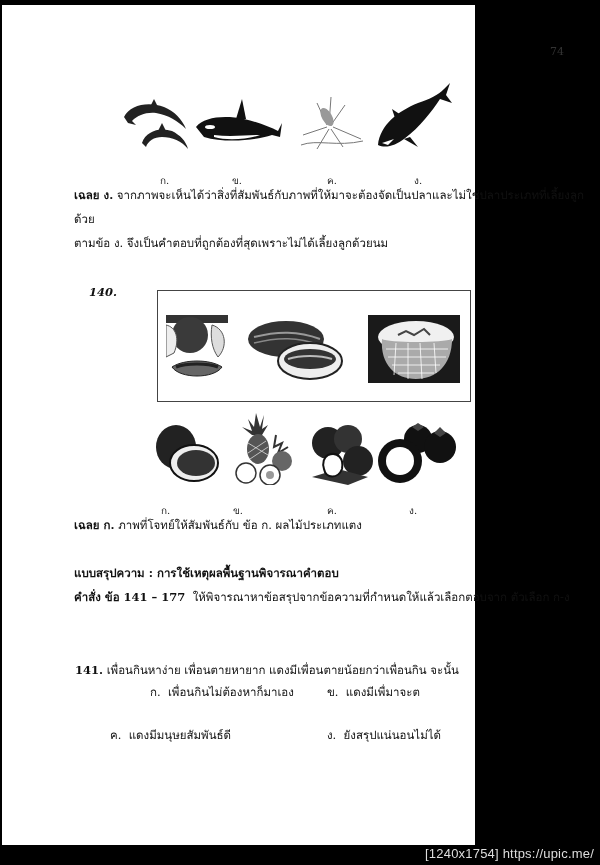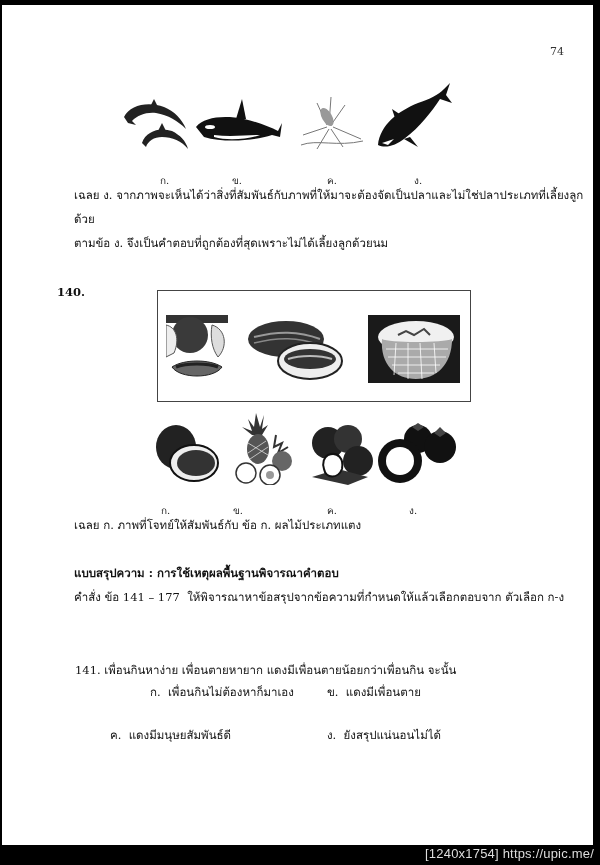--- a/index.html
+++ b/index.html
@@ -1,28 +1,28 @@
 <!DOCTYPE html>
 <html><head>
   <meta charset="utf-8">
   <style>
     html, body { margin: 0; padding: 0; }
     body {
       width: 600px; height: 865px; background: #000; position: relative; overflow: hidden;
       font-family: "DejaVu Serif", "Liberation Serif", serif; color: #111;
     }
     .page {
-      position: absolute; left: 2px; top: 5px; width: 591px; height: 840px;
+      position: absolute; left: 2px; top: 5px; width: 473px; height: 840px;
       background: #fff;
     }
     .abs { position: absolute; }
     .page-num { left: 548px; top: 40px; font-size: 11px; color: #333; }
     .opt-label { font-size: 10px; color: #222; }
     .para { font-size: 11.5px; line-height: 24px; color: #111; }
-    .para b { font-weight: normal; }
+    .para b { font-weight: bold; }
     .qnum { font-size: 11.5px; font-weight: bold; }
     .bold { font-weight: bold; }
     .fig-box {
       left: 155px; top: 285px; width: 312px; height: 110px;
       border: 1.5px solid #444; background: #fff;
     }
     .pic { position: absolute; }
     .footer {
       position: absolute; right: 6px; top: 846px; font-size: 13px; color: #ddd;
       font-family: Liberation Sans, sans-serif; letter-spacing: 0.2px;
@@ -71,21 +71,21 @@
   <div class="abs opt-label" style="left:158px; top:168px;">ก.</div>
   <div class="abs opt-label" style="left:230px; top:168px;">ข.</div>
   <div class="abs opt-label" style="left:325px; top:168px;">ค.</div>
   <div class="abs opt-label" style="left:412px; top:168px;">ง.</div>
 
   <div class="abs para" style="left:72px; top:178px; width:510px;">
     <div><b>เฉลย ง.</b> <span>จากภาพจะเห็นได้ว่าสิ่งที่สัมพันธ์กับภาพที่ให้มาจะต้องจัดเป็นปลาและไม่ใช่ปลาประเภทที่เลี้ยงลูกด้วย</span></div>
     <div>ตามข้อ ง. จึงเป็นคำตอบที่ถูกต้องที่สุดเพราะไม่ได้เลี้ยงลูกด้วยนม</div>
   </div>
 
-  <div class="abs qnum" style="left:55px; top:280px;">140.</div>
+  <div class="abs qnum" style="left:87px; top:280px;font-style:italic;">140.</div>
 
   <div class="abs fig-box">
     <div class="pic" style="left:8px; top:22px;">
       <svg width="62" height="70" viewBox="0 0 62 70">
         <rect x="0" y="0" width="62" height="70" fill="#fff"></rect>
         <rect x="0" y="2" width="62" height="8" fill="#333"></rect>
         <circle cx="24" cy="22" r="18" fill="#3a3a3a"></circle>
         <path d="M0 12 C10 14 14 26 8 40 L0 44 Z" fill="#eee" stroke="#555"></path>
         <path d="M46 12 C60 16 62 34 52 44 C46 36 44 24 46 12 Z" fill="#ddd" stroke="#555"></path>
         <path d="M6 54 C18 46 44 46 56 54 C48 66 14 66 6 54 Z" fill="#666" stroke="#222"></path>
@@ -171,21 +171,21 @@
   </div>
 
   <div class="abs para" style="left:73px; top:653px; width:510px;">
     <b>141.</b> <span>เพื่อนกินหาง่าย เพื่อนตายหายาก แดงมีเพื่อนตายน้อยกว่าเพื่อนกิน จะนั้น</span>
   </div>
 
   <div class="abs para" style="left:108px; top:675px;margin-left:40px;">
     <span>ก.</span>&nbsp; <span>เพื่อนกินไม่ต้องหาก็มาเอง</span>
   </div>
   <div class="abs para" style="left:325px; top:675px;">
-    <span>ข.</span>&nbsp; <span>แดงมีเพื่อนตาย</span>
+    <span>ข.</span>&nbsp; <span>แดงมีเพื่มาจะต</span>
   </div>
   <div class="abs para" style="left:108px; top:718px;">
     <span>ค.</span>&nbsp; <span>แดงมีมนุษยสัมพันธ์ดี</span>
   </div>
   <div class="abs para" style="left:325px; top:718px;">
     <span>ง.</span>&nbsp; <span>ยังสรุปแน่นอนไม่ได้</span>
   </div>
 </div>
 
 <div class="footer">[1240x1754] https://upic.me/</div>

